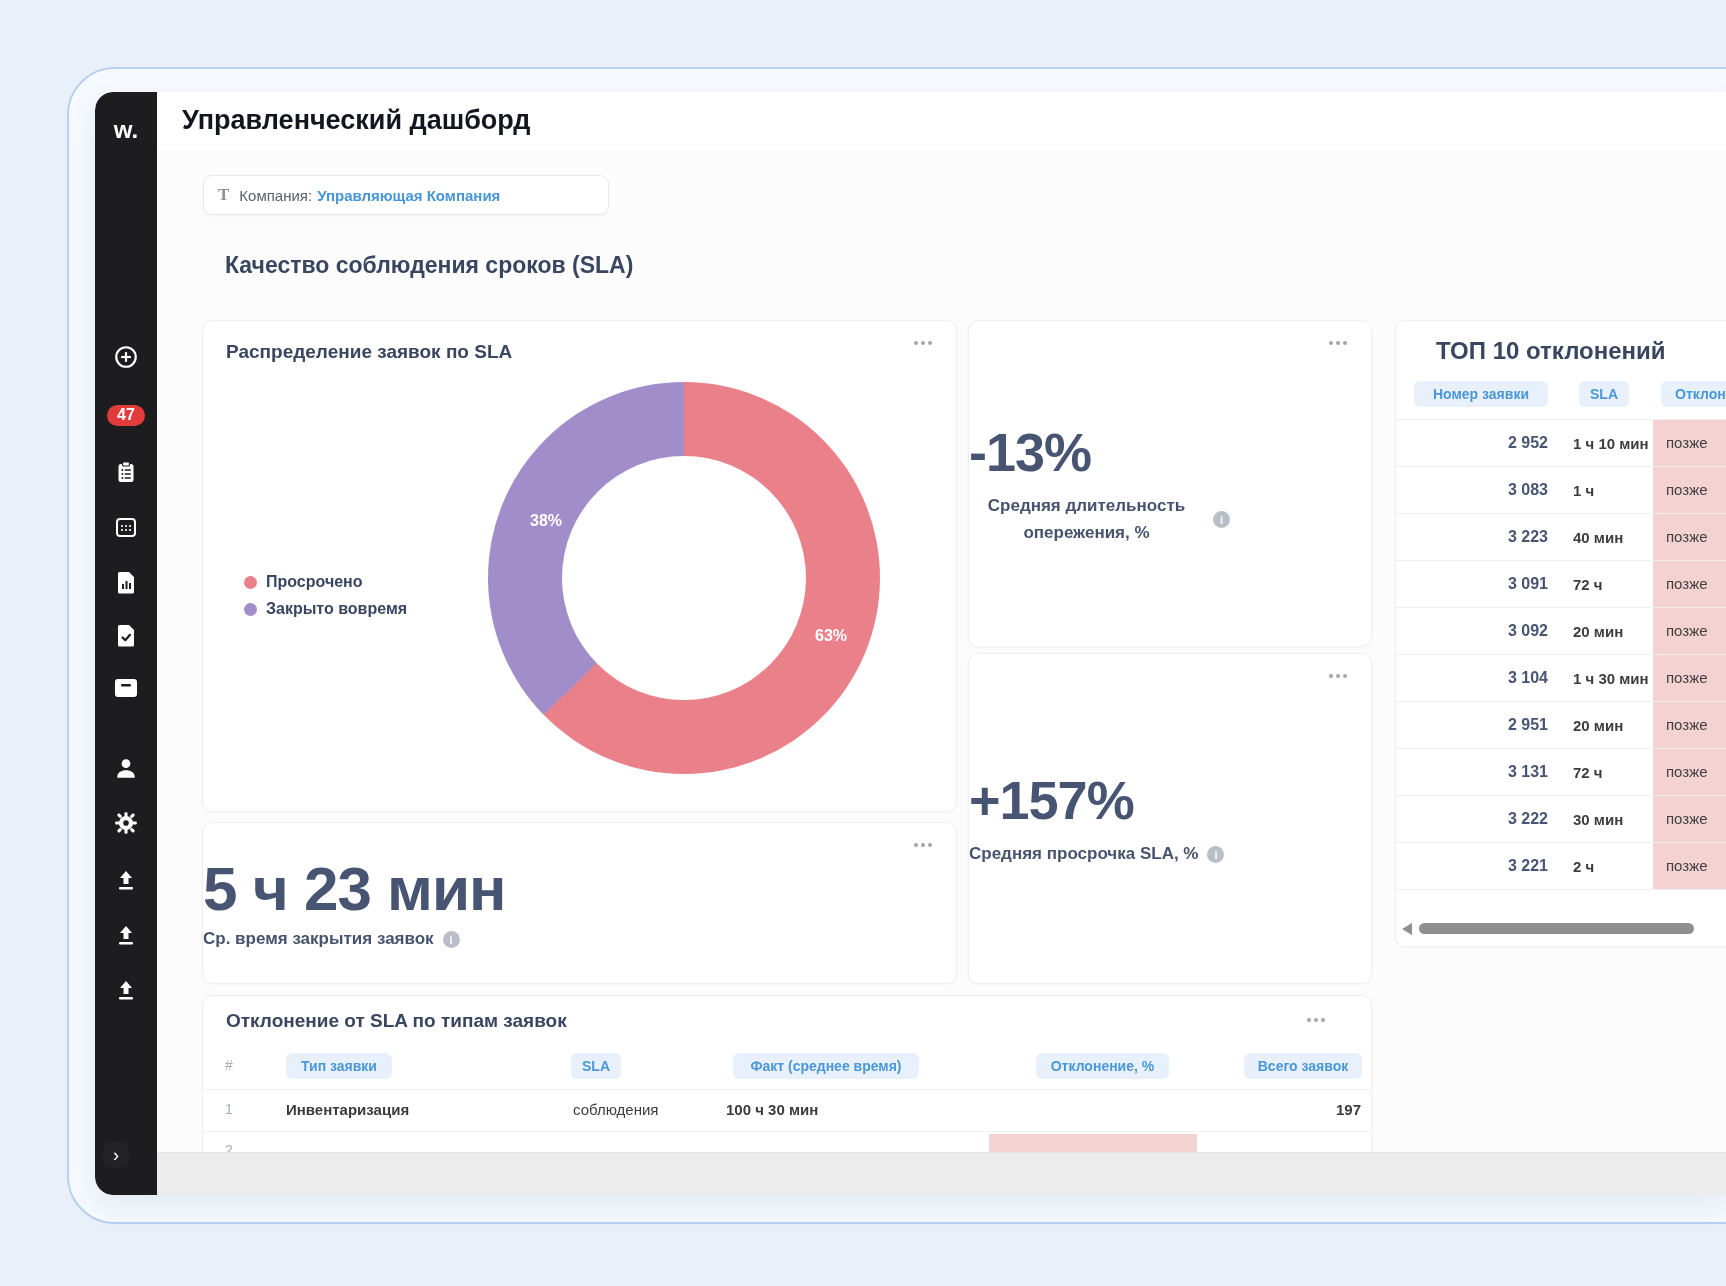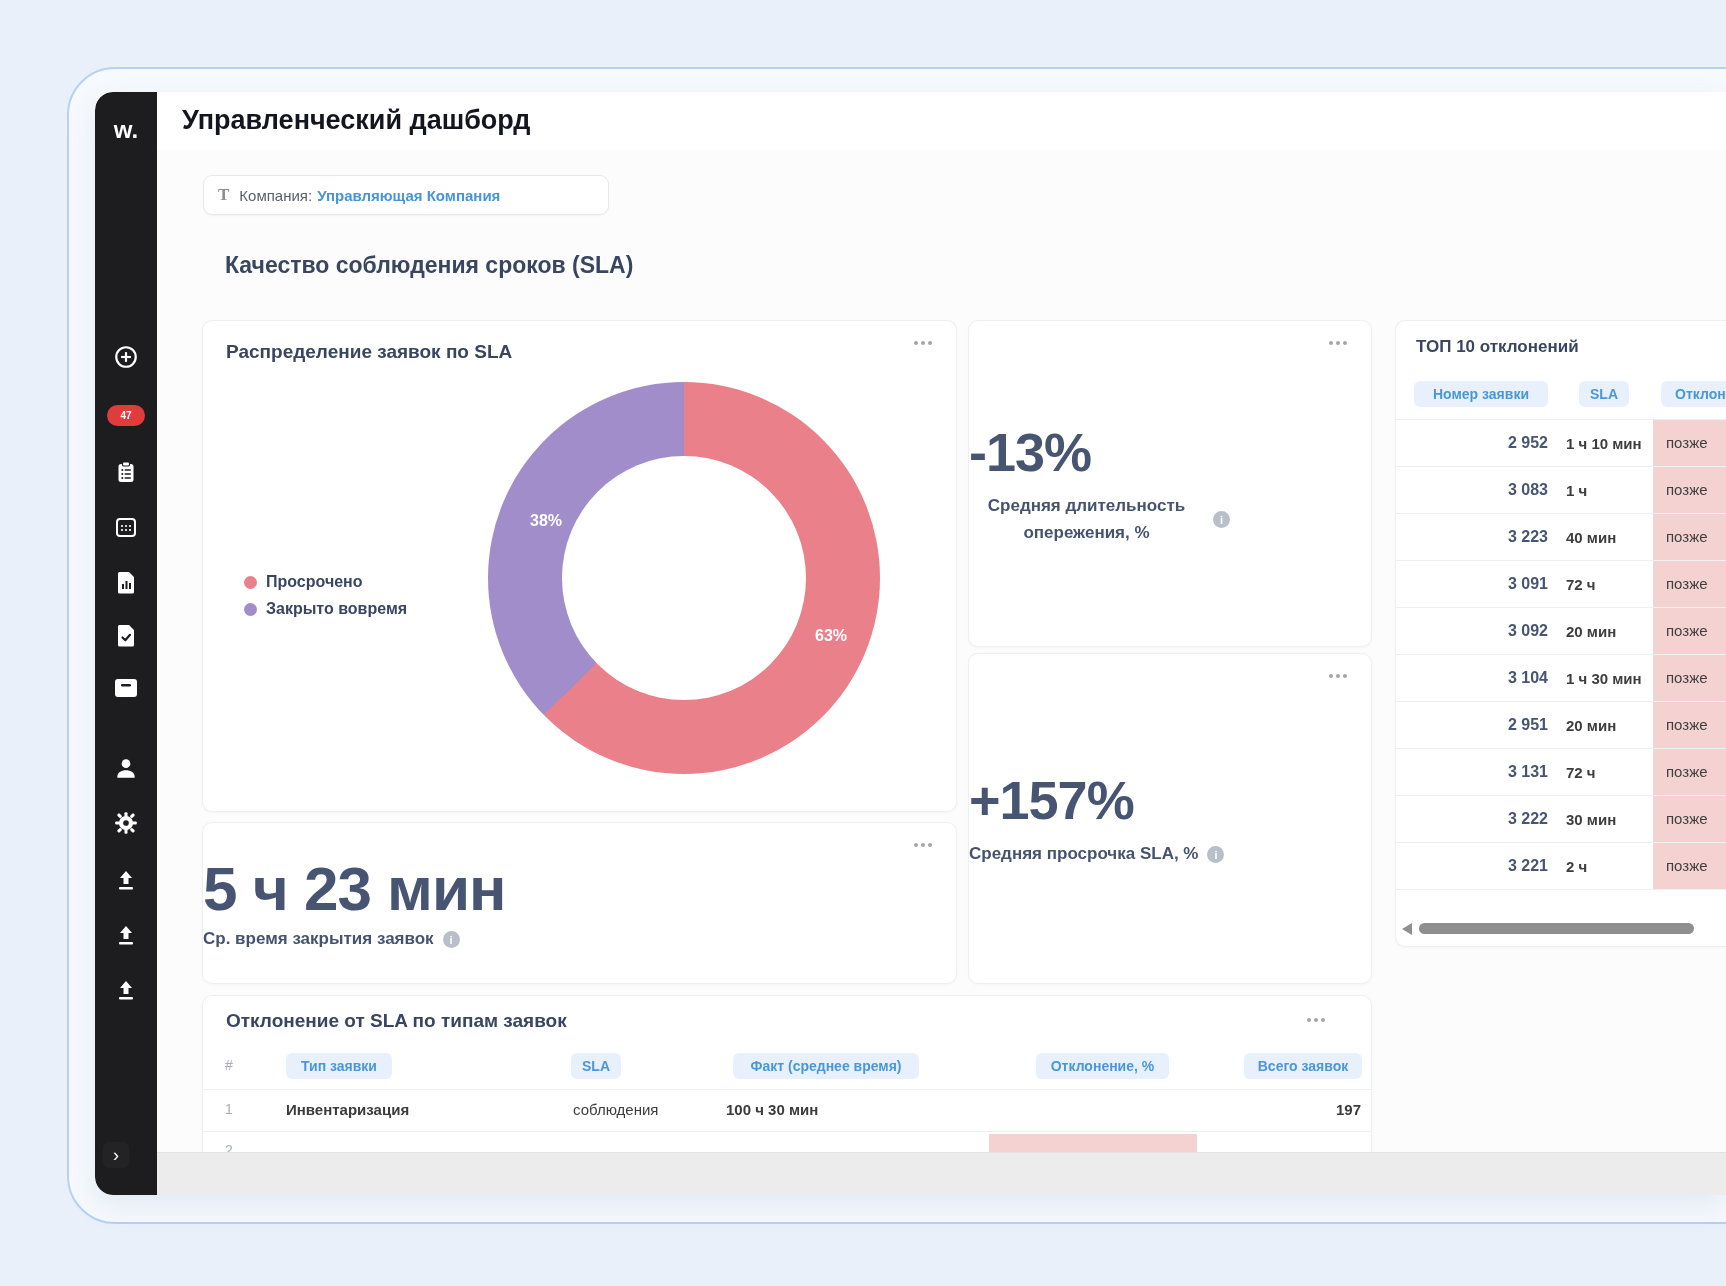--- a/index.html
+++ b/index.html
@@ -7,21 +7,21 @@
   .stage{position:relative;width:1726px;height:1286px;background:#E9F0FA;overflow:hidden;}
   .frame{position:absolute;left:67px;top:67px;width:1700px;height:1153px;border:2px solid #B7D1EF;
          border-radius:48px;background:#F6FAFE;}
   .app{position:absolute;left:95px;top:92px;width:1631px;height:1103px;background:#fff;
        border-radius:18px 0 0 18px;overflow:hidden;box-shadow:0 12px 30px rgba(70,95,140,.10);}
   
   .sidebar{position:absolute;left:0;top:0;width:62px;height:100%;background:#1D1D1F;border-radius:18px 0 0 18px;}
   .logo{position:absolute;left:0;top:24px;width:62px;text-align:center;color:#fff;font-size:24px;font-weight:bold;}
   .side-icon{position:absolute;left:0;width:62px;height:30px;display:flex;align-items:center;justify-content:center;cursor:pointer;}
   .side-icon svg{display:block;}
-  .badge{min-width:30px;height:21px;background:#E23B3B;border-radius:11px;color:#fff;font-size:10px;font-weight:bold;
+  .badge{min-width:30px;height:21px;background:#E23B3B;border-radius:11px;color:#fff;font-size:16px;font-weight:bold;
          display:flex;align-items:center;justify-content:center;padding:0 4px;}
   .expand-btn{position:absolute;left:8px;top:1050px;width:26px;height:26px;background:#232325;border:none;border-radius:6px;
               color:#fff;font-size:18px;line-height:24px;cursor:pointer;padding:0;}
   
   .main{position:absolute;left:62px;top:0;right:0;bottom:0;background:#fff;}
   .content-bg{position:absolute;left:0;top:58px;right:0;bottom:0;background:#FCFCFC;}
   .page-title{position:absolute;left:25px;top:13px;font-size:27px;font-weight:bold;color:#14161F;}
   
   .pill{position:absolute;top:83px;height:38px;background:#fff;border:1px solid #E8E8E8;border-radius:9px;
         box-shadow:0 1px 2px rgba(0,0,0,.04);display:flex;align-items:center;font-size:15px;color:#5A5F6A;cursor:pointer;}
@@ -56,21 +56,21 @@
   .kpi-overdue{left:811px;top:561px;width:402px;height:329px;}
   .kpi-time{left:45px;top:730px;width:753px;height:160px;}
   .kpi-time .kpi-value{font-size:62px;}
   
   .top10{left:1238px;top:228px;width:520px;height:625px;}
   .hpill{position:absolute;height:26px;background:#E8F1FB;border-radius:6px;color:#4A97D8;font-size:14px;font-weight:bold;
          display:flex;align-items:center;justify-content:center;cursor:pointer;white-space:nowrap;}
   .t10-rows{position:absolute;left:0;top:98px;width:100%;border-top:1px solid #EFEFEF;}
   .t10-row{height:46px;border-bottom:1px solid #EFEFEF;display:flex;align-items:center;}
   .t10-num{width:152px;text-align:right;font-size:16px;font-weight:bold;color:#475472;}
-  .t10-sla{margin-left:18px;font-size:15px;color:#3D3D3D;font-weight:bold;}
+  .t10-sla{margin-left:25px;font-size:15px;color:#3D3D3D;font-weight:bold;}
   .t10-pink{position:absolute;left:257px;top:98px;width:263px;height:470px;background:#F5D2D2;}
   .t10-later{height:47px;line-height:47px;padding-left:13px;font-size:15px;color:#3F3F3F;}
   .t10-scroll{position:absolute;left:23px;top:602px;width:275px;height:11px;background:#8F8F8F;border-radius:6px;cursor:pointer;}
   .t10-arrow{position:absolute;left:6px;top:602px;width:0;height:0;border-top:6px solid transparent;
              border-bottom:6px solid transparent;border-right:10px solid #8F8F8F;cursor:pointer;}
   
   .dev-card{left:45px;top:903px;width:1168px;height:292px;}
   .dev-head{position:absolute;left:0;top:57px;width:100%;height:26px;}
   .hash{position:absolute;left:22px;top:4px;font-size:14px;color:#A7ACB5;}
   .dev-divider{position:absolute;left:0;top:93px;width:100%;border-top:1px solid #EFEFEF;}
@@ -292,21 +292,21 @@
             </span>
         </button>
         <div class="kpi-value">5 ч 23 мин</div>
         <div class="kpi-caption-wrap" style="margin-top:2px;">
           <div class="kpi-caption">Ср. время закрытия заявок</div>
           <span class="info">i</span>
         </div>
       </div>
 
       <div class="card top10">
-        <div class="card-title" style="left:20px;top:16px;font-size:17px;">ТОП 10 отклонений</div>
+        <div class="card-title" style="left:40px;top:16px;font-size:24px;">ТОП 10 отклонений</div>
         <div class="hpill" style="left:18px;top:60px;width:134px;text-align:center;">Номер заявки</div>
         <div class="hpill" style="left:183px;top:60px;width:50px;">SLA</div>
         <div class="hpill" style="left:265px;top:60px;width:140px;justify-content:flex-start;padding-left:14px;">Отклонение</div>
         <div class="t10-pink" id="t10-pink">
             <div class="t10-later">позже</div>
             <div class="t10-later">позже</div>
             <div class="t10-later">позже</div>
             <div class="t10-later">позже</div>
             <div class="t10-later">позже</div>
             <div class="t10-later">позже</div>

